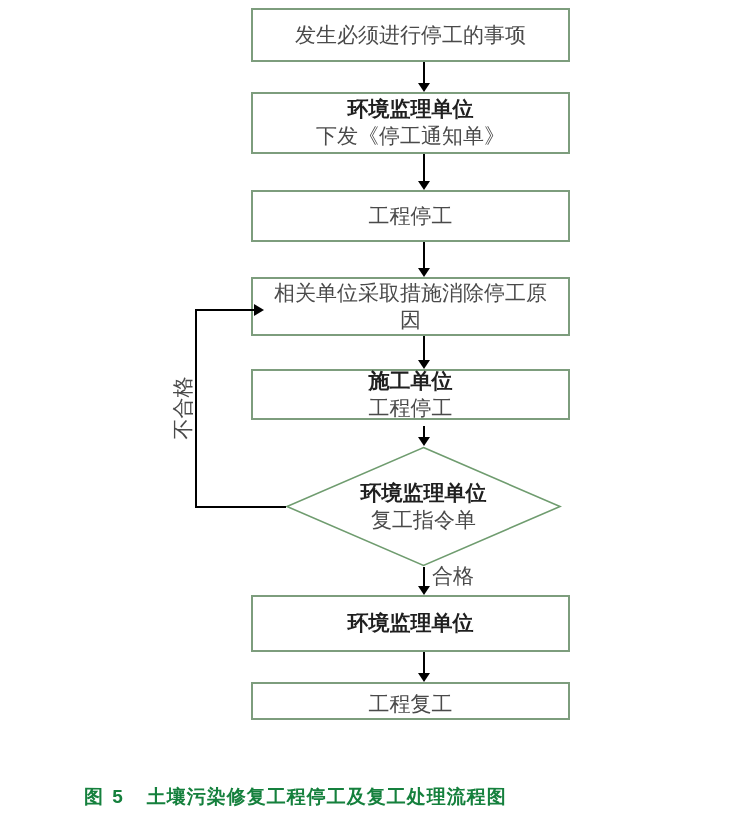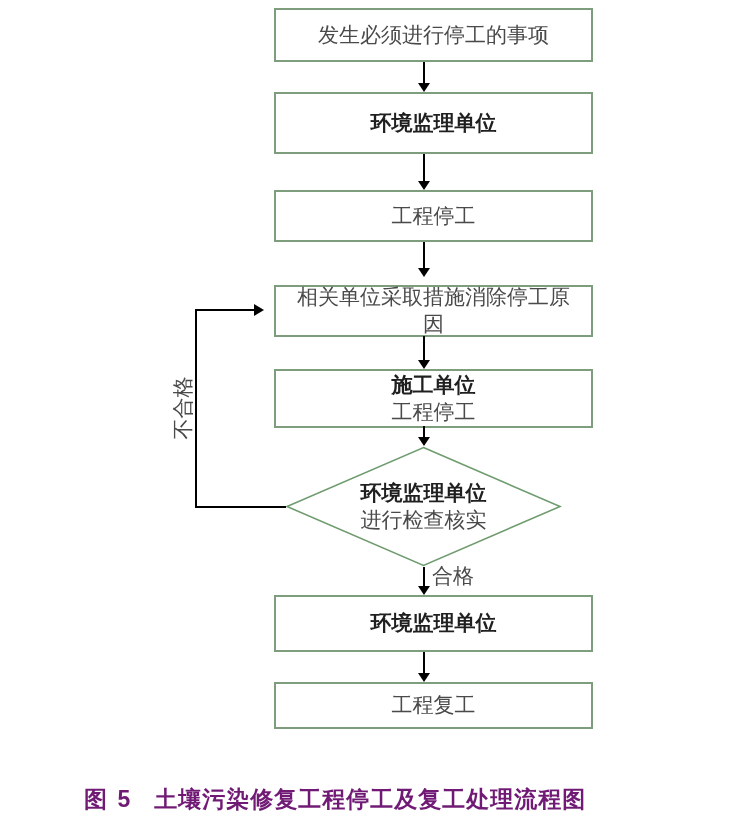--- a/index.html
+++ b/index.html
@@ -11,46 +11,46 @@
     position: relative;
     width: 733px;
     height: 819px;
     background: #ffffff;
     font-family: "Liberation Serif", serif;
     overflow: hidden;
   }
   
   .node {
     position: absolute;
-    left: 274px;
+    left: 251px;
     width: 319px;
     box-sizing: border-box;
     border: 2px solid #7d9d7d;
     background: #ffffff;
     display: flex;
     flex-direction: column;
     align-items: center;
     justify-content: center;
     text-align: center;
     font-size: 21px;
     line-height: 27px;
     color: #4a4a4a;
   }
   .node .org {
     font-weight: bold;
     color: #1f1f1f;
   }
   #box-event          { top:   8px; height: 54px; }
   #box-stop-notice    { top:  92px; height: 62px; }
   #box-project-stop   { top: 190px; height: 52px; }
-  #box-eliminate      { top: 277px; height: 52px; margin-top: 8px; }
+  #box-eliminate      { top: 277px; height: 59px; }
   #box-eliminate span { display: inline-block; max-width: 292px; }
-  #box-apply-resume   { top: 369px; height: 59px; font-family: Liberation Serif, serif; }
+  #box-apply-resume   { top: 369px; height: 51px; font-family: Liberation Serif, serif; }
   #box-resume-order   { top: 595px; height: 57px; }
-  #box-project-resume { top: 682px; height: 47px; }
+  #box-project-resume { top: 682px; height: 38px; justify-content: flex-end; }
 
   
   .varrow {
     position: absolute;
     left: 423px;
     width: 2px;
     background: #000000;
   }
   .varrow::after {
     content: "";
@@ -133,40 +133,41 @@
     transform-origin: center center;
   }
 
   
   .caption {
     position: absolute;
     left: 84px;
     top: 784px;
     font-family: "Liberation Sans", sans-serif;
     font-weight: bold;
-    font-size: 23px;
-    color: #701a75;
+    font-size: 19px;
+    color: #15803d;
     white-space: nowrap;
   }
   .caption .cap-label { margin-right: 22px; letter-spacing: 2px; }
   .caption .cap-title { letter-spacing: 1px; }
 </style>
 </head>
 <body>
 
 <div class="stage">
 
   <div class="node" id="box-event">
     <span>发生必须进行停工的事项</span>
   </div>
 
   <div class="varrow" id="a1"></div>
 
   <div class="node" id="box-stop-notice">
     <span class="org">环境监理单位</span>
+    <span>下发《停工通知单》</span>
   </div>
 
   <div class="varrow" id="a2"></div>
 
   <div class="node" id="box-project-stop">
     <span>工程停工</span>
   </div>
 
   <div class="varrow" id="a3"></div>
 
@@ -181,21 +182,21 @@
     <span>工程停工</span>
   </div>
 
   <div class="varrow" id="a5"></div>
 
   <svg class="diamond-svg" viewBox="0 0 277 121">
     <polygon points="138.5,1.5 275,60.5 138.5,119.5 2,60.5" fill="#ffffff" stroke="#6f9c6f" stroke-width="1.6"></polygon>
   </svg>
   <div class="diamond-text">
     <span class="org">环境监理单位</span>
-    <span>进行检查核实</span>
+    <span>复工指令单</span>
   </div>
 
   <div class="varrow" id="a6"></div>
   <div class="edge-label" id="label-pass">合格</div>
 
   <div class="node" id="box-resume-order">
     <span class="org">环境监理单位</span>
   </div>
 
   <div class="varrow" id="a7"></div>

